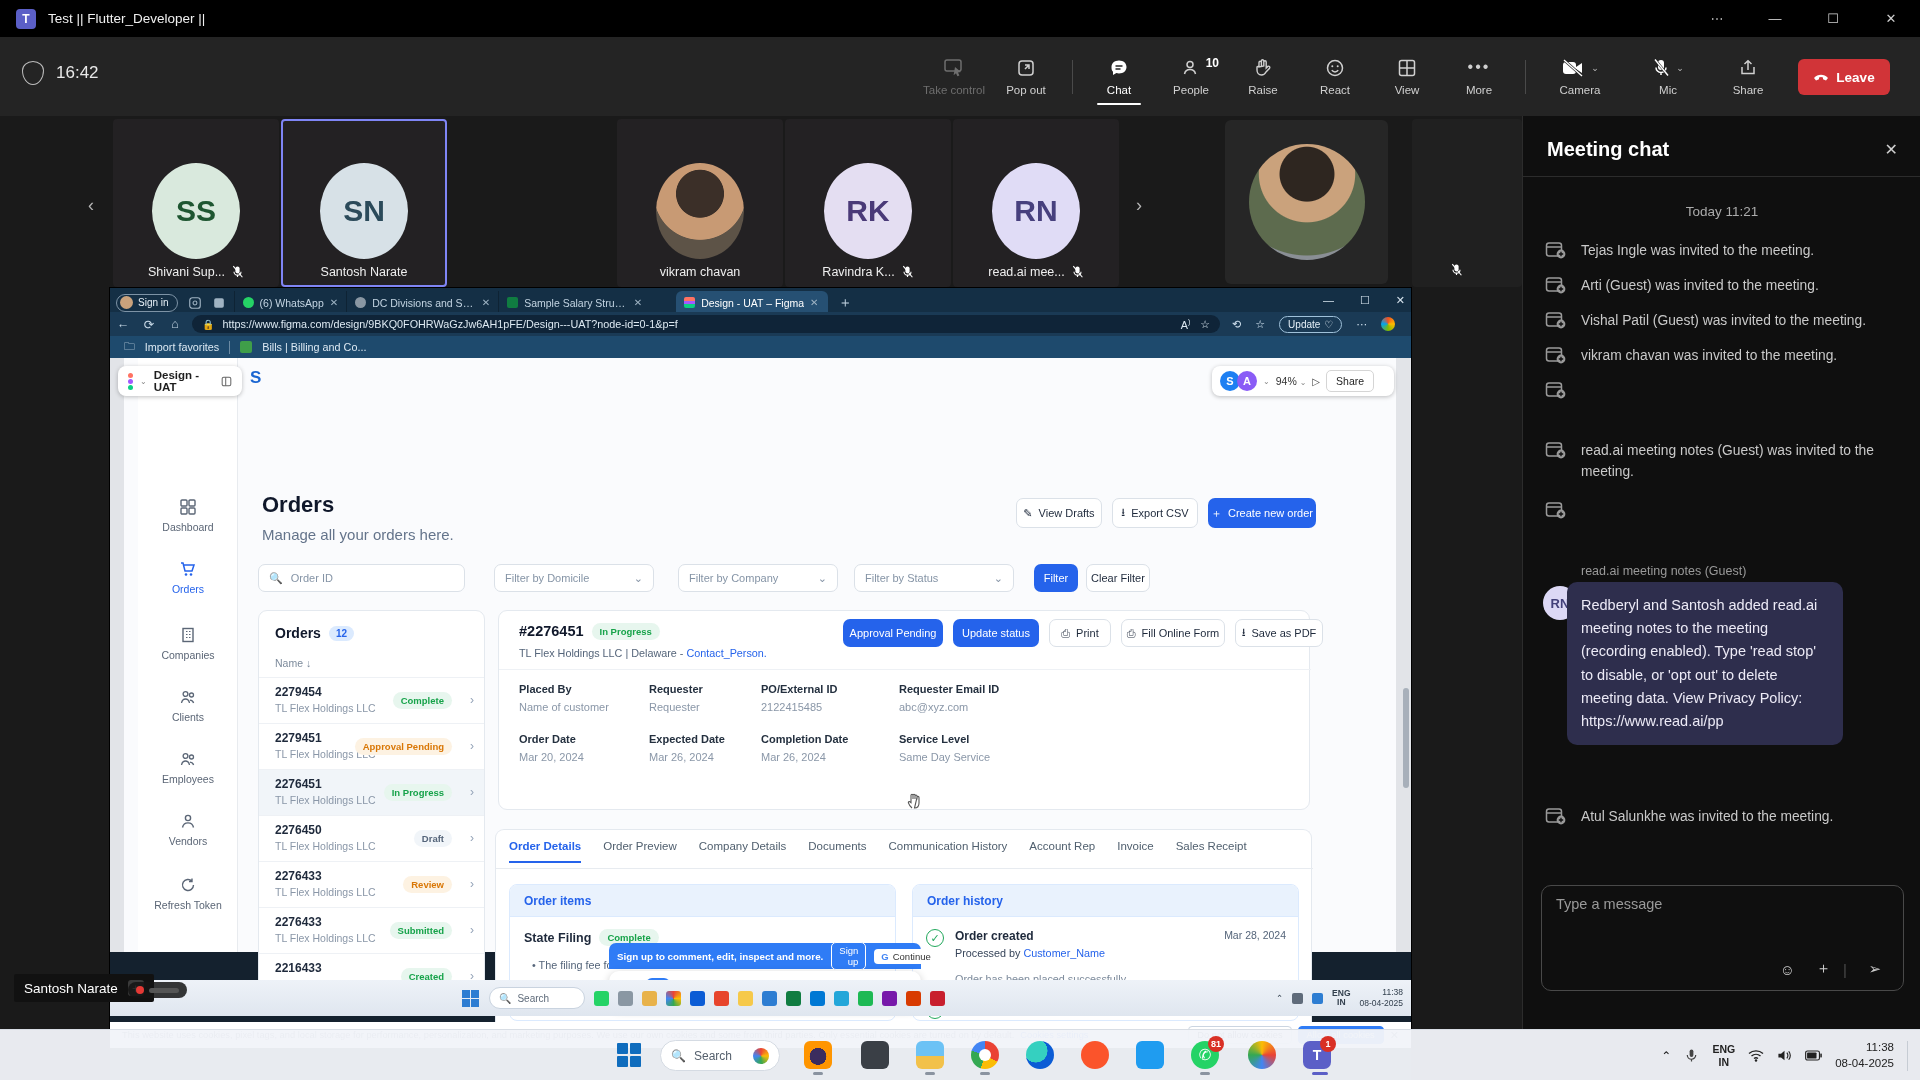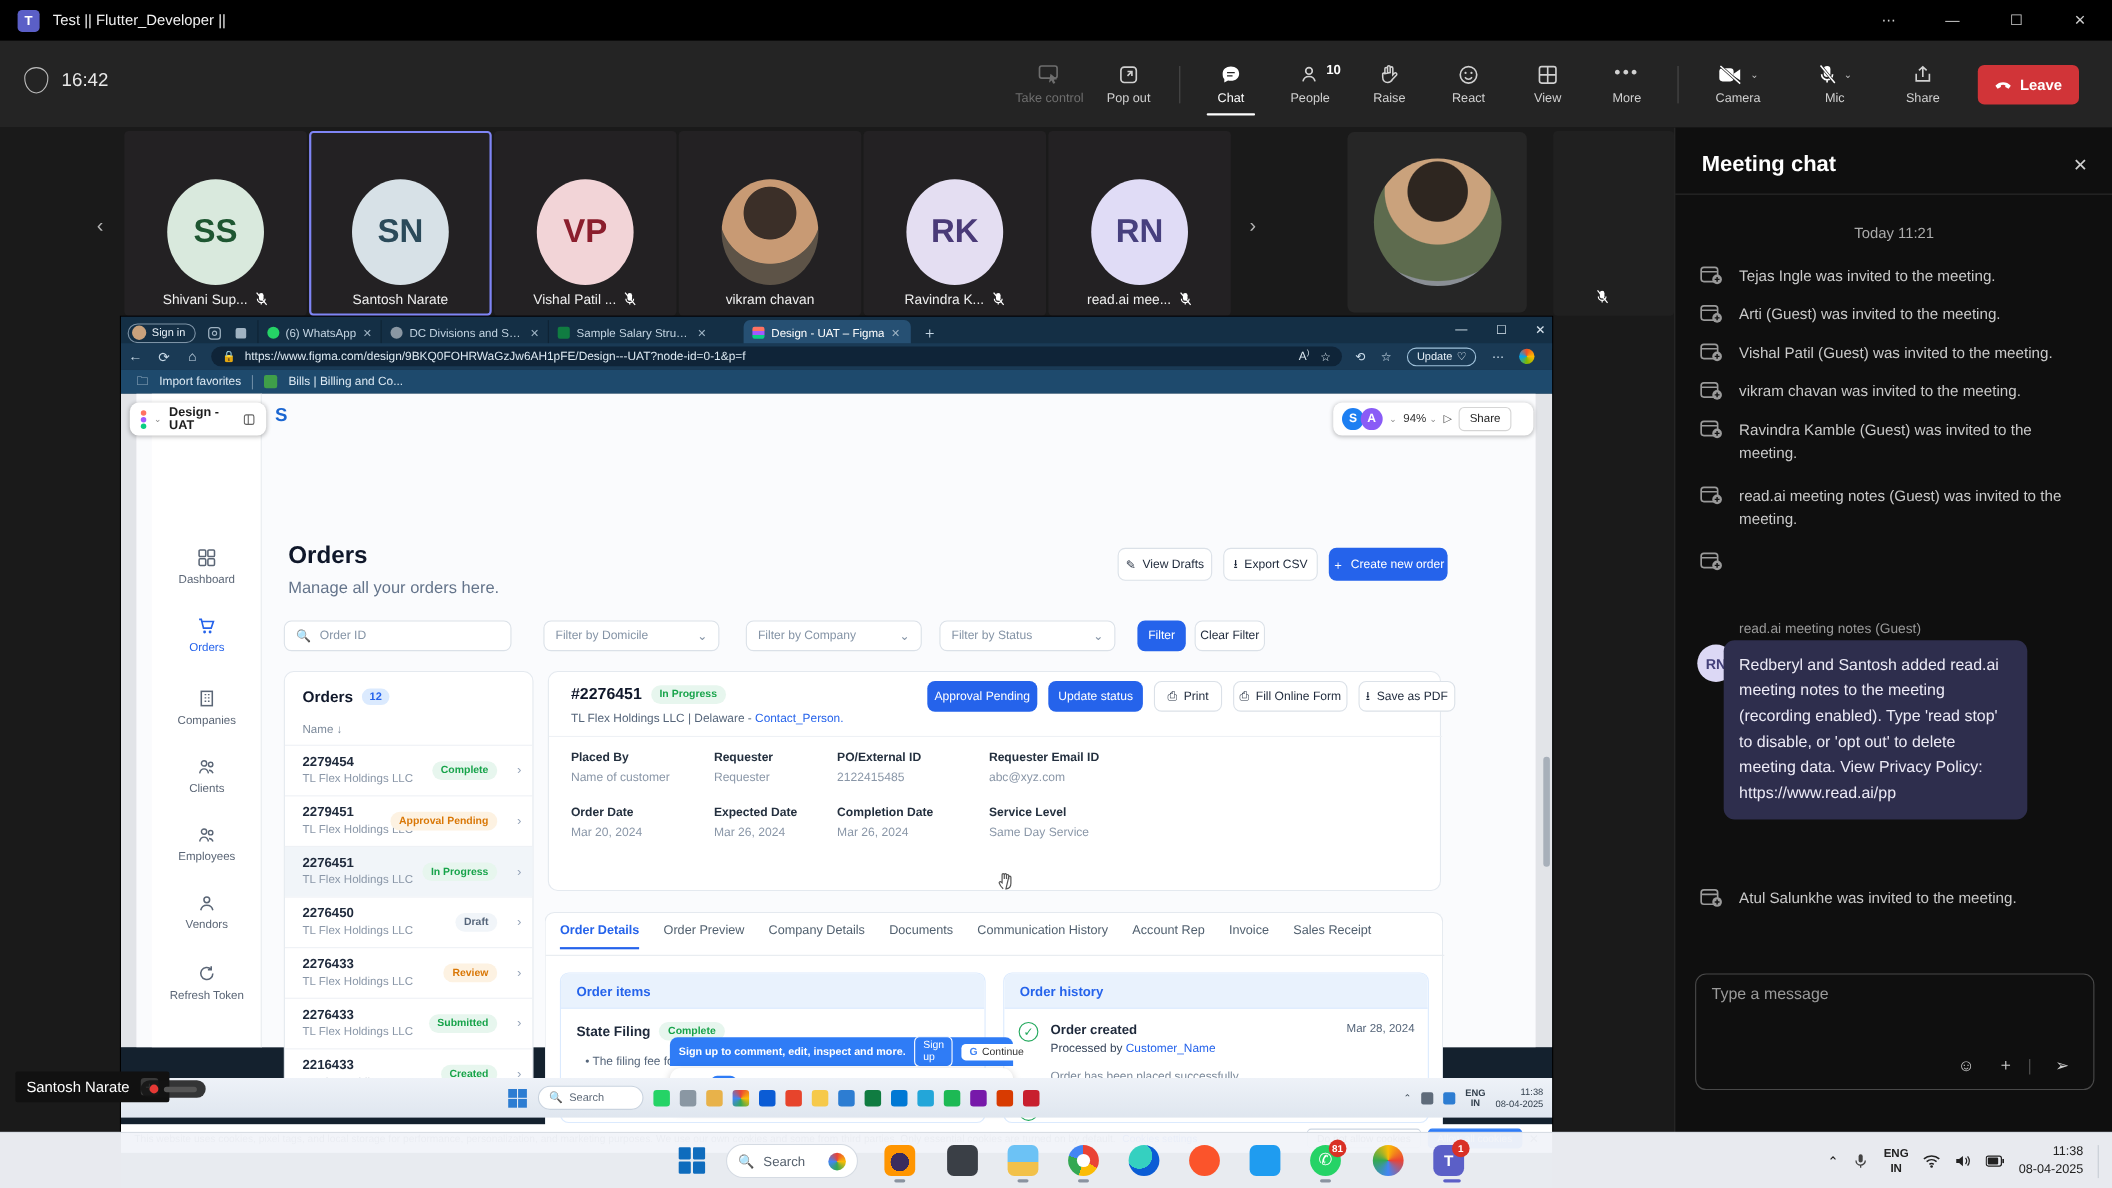--- a/index.html
+++ b/index.html
@@ -140,21 +140,21 @@
   .fieldl { font-size:11px; font-weight:bold; color:#24303f; }
   .fieldv { font-size:11px; color:#8a97a8; margin-top:6px; }
   .ftab { font-size:11.5px; color:#51606f; }
   .ftab.active { color:#2563eb; font-weight:bold; }
   .subcard { position:absolute; border:1px solid #dbeafe; border-radius:8px; overflow:hidden; background:#fff; }
   .subhead { height:32px; background:#e9f2fd; color:#2563eb; font-size:12px; font-weight:bold;
     display:flex; align-items:center; padding-left:14px; border-bottom:1px solid #dbeafe; }
   .okcirc { width:18px; height:18px; border:1.8px solid #22a85c; border-radius:50%; color:#22a85c;
     font-size:11px; display:flex; align-items:center; justify-content:center; }
   .banner { position:absolute; left:499px; top:585px; width:312px; height:26px; background:#2f7cf6;
-    border-radius:7px 7px 0 0; display:flex; align-items:center; gap:8px; padding:0 8px; }
+    border-radius:7px 7px 0 0; display:flex; align-items:center; gap:8px; padding:0 8px;text-align:right; }
   .banner .btxt { color:#fff; font-size:9.8px; font-weight:bold; white-space:nowrap; }
   .signupbtn { background:#2f7cf6; border:1px solid #fff; color:#fff; border-radius:5px; font-size:9.5px;
     padding:2px 7px; }
   .contbtn { background:#fff; border-radius:4px; color:#333; font-size:9.5px; padding:2px 7px;
     display:flex; gap:4px; align-items:center; }
   .gG { color:#4285f4; font-weight:bold; }
   .toolpill { position:absolute; left:499px; top:613px; width:312px; height:38px; background:#fff;
     border-radius:10px; box-shadow:0 2px 8px rgba(0,0,0,.2); display:flex; align-items:center;
     gap:10px; padding:0 14px; color:#333; }
   .handtool { width:24px; height:24px; background:#2f7cf6; border-radius:6px; display:flex;
@@ -349,31 +349,20 @@
             <rect x="6" y="2" width="6" height="10" rx="3" fill="#fff"></rect>
             <path d="M4 9.5a5 5 0 0010 0M9 14.5V17" stroke="#fff" stroke-width="1.6" fill="none"></path>
             <path d="M3 1.5l13 16" stroke="#fff" stroke-width="1.6"></path>
           </svg>
         </div>
     </div>
     <div class="tile sel" style="left:281px">
       <div class="avatar" style="background:#d7e1e7; color:#2b4a5a">SN</div>
       <div class="tname">
           <span>Santosh Narate</span>
-        </div>
-    </div>
-    <div class="tile" style="left:449px">
-      <div class="avatar" style="background:#f2d4d7; color:#8b1e2d">VP</div>
-      <div class="tname">
-          <span>Vishal Patil ...</span>
-        <svg class="micoff" width="13" height="14" viewBox="0 0 18 20">
-            <rect x="6" y="2" width="6" height="10" rx="3" fill="#fff"></rect>
-            <path d="M4 9.5a5 5 0 0010 0M9 14.5V17" stroke="#fff" stroke-width="1.6" fill="none"></path>
-            <path d="M3 1.5l13 16" stroke="#fff" stroke-width="1.6"></path>
-          </svg>
         </div>
     </div>
     <div class="tile" style="left:785px">
       <div class="avatar" style="background:#e4def2; color:#4a3a78">RK</div>
       <div class="tname">
           <span>Ravindra K...</span>
         <svg class="micoff" width="13" height="14" viewBox="0 0 18 20">
             <rect x="6" y="2" width="6" height="10" rx="3" fill="#fff"></rect>
             <path d="M4 9.5a5 5 0 0010 0M9 14.5V17" stroke="#fff" stroke-width="1.6" fill="none"></path>
             <path d="M3 1.5l13 16" stroke="#fff" stroke-width="1.6"></path>
@@ -878,21 +867,20 @@
         <circle cx="16" cy="14" r="4.4" fill="#9a9a9a"></circle>
         <path d="M16 11.8v4.4M13.8 14h4.4" stroke="#0f0f0f" stroke-width="1.3"></path>
       </svg>
     <div class="evt" style="top:229px">vikram chavan was invited to the meeting.</div>
     <svg class="evtic" style="top:264px" viewBox="0 0 22 20">
         <rect x="1.5" y="3" width="15" height="13" rx="2.5" fill="none" stroke="#9a9a9a" stroke-width="1.5"></rect>
         <path d="M1.5 7h15" stroke="#9a9a9a" stroke-width="1.5"></path>
         <circle cx="16" cy="14" r="4.4" fill="#9a9a9a"></circle>
         <path d="M16 11.8v4.4M13.8 14h4.4" stroke="#0f0f0f" stroke-width="1.3"></path>
       </svg>
-    <div class="evt" style="top:264px">Ravindra Kamble (Guest) was invited to the meeting.</div>
     <svg class="evtic" style="top:324px" viewBox="0 0 22 20">
         <rect x="1.5" y="3" width="15" height="13" rx="2.5" fill="none" stroke="#9a9a9a" stroke-width="1.5"></rect>
         <path d="M1.5 7h15" stroke="#9a9a9a" stroke-width="1.5"></path>
         <circle cx="16" cy="14" r="4.4" fill="#9a9a9a"></circle>
         <path d="M16 11.8v4.4M13.8 14h4.4" stroke="#0f0f0f" stroke-width="1.3"></path>
       </svg>
     <div class="evt" style="top:324px">read.ai meeting notes (Guest) was invited to the meeting.</div>
     <svg class="evtic" style="top:384px" viewBox="0 0 22 20">
         <rect x="1.5" y="3" width="15" height="13" rx="2.5" fill="none" stroke="#9a9a9a" stroke-width="1.5"></rect>
         <path d="M1.5 7h15" stroke="#9a9a9a" stroke-width="1.5"></path>

